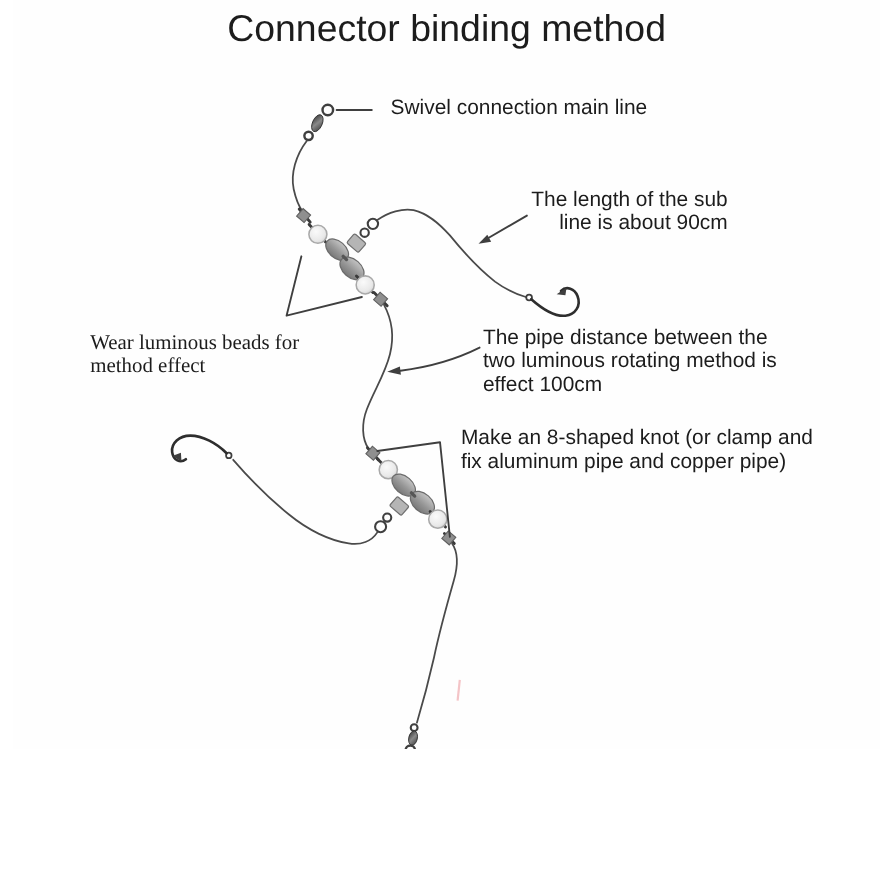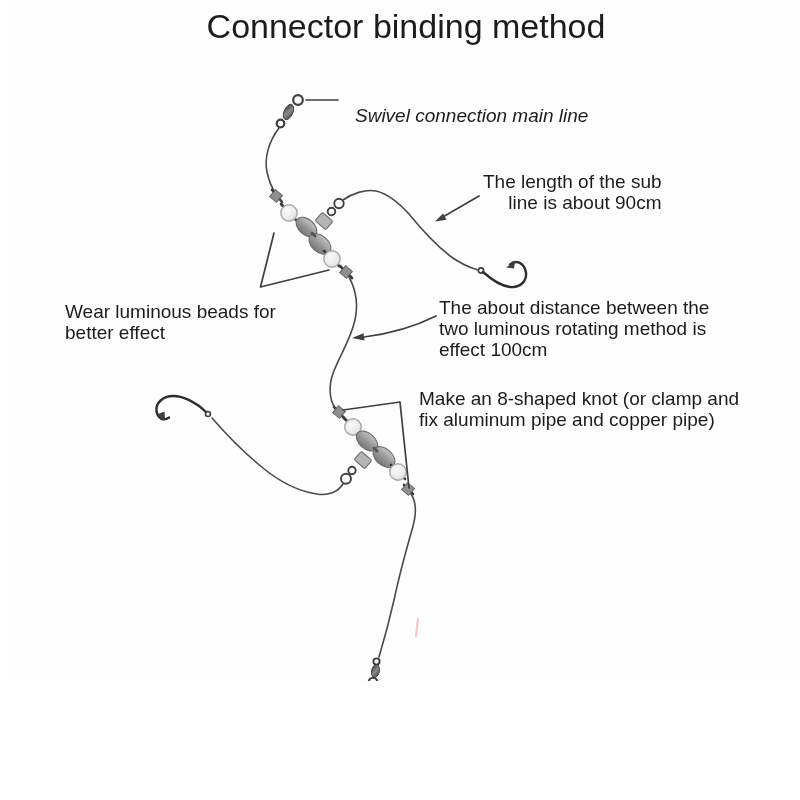--- a/index.html
+++ b/index.html
@@ -21,23 +21,23 @@
   }
   .title{
     position:absolute;top:6px;left:0;width:788px;text-align:center;
     font-size:34px;line-height:40px;color:var(--text);letter-spacing:0px;
     white-space:nowrap;
   }
   .label{
     position:absolute;font-size:19px;line-height:21px;color:var(--text);
   }
   .label div{white-space:nowrap;}
-  .lbl-swivel{left:343px;top:105px;font-style:italic;}
+  .lbl-swivel{left:343px;top:88px;}
   .lbl-subline{left:471px;top:171px;text-align:right;}
-  .lbl-beads{left:53px;top:301px;}
+  .lbl-beads{left:70px;top:301px;font-family:Liberation Serif, serif;}
   .lbl-distance{left:427px;top:297px;}
   .lbl-knot{left:407px;top:388px;}
   svg .ln{stroke:var(--line);fill:none;stroke-width:1.6;stroke-linecap:round;}
   svg .ptr{stroke:#3f3f3f;fill:none;stroke-width:1.7;stroke-linecap:round;stroke-linejoin:round;}
   svg .ah{fill:#3f3f3f;stroke:none;}
   svg .ring{stroke:#3f3f3f;fill:none;}
   svg .bead{fill:url(#beadGrad);stroke:var(--bead-stroke);stroke-width:1.4;}
   svg .barrel{fill:url(#metalGrad);stroke:#6b6b6b;stroke-width:1.1;}
   svg .sq{fill:#b5b5b5;stroke:#6f6f6f;stroke-width:1.1;}
   svg .clamp{fill:var(--metal-mid);stroke:#606060;stroke-width:1;}
@@ -173,25 +173,25 @@
     <div>Swivel connection main line</div>
   </div>
 
   <div class="label lbl-subline">
     <div>The length of the sub</div>
     <div>line is about 90cm</div>
   </div>
 
   <div class="label lbl-beads">
     <div>Wear luminous beads for</div>
-    <div>better effect</div>
+    <div>method effect</div>
   </div>
 
   <div class="label lbl-distance">
-    <div>The about distance between the</div>
+    <div>The pipe distance between the</div>
     <div>two luminous rotating method is</div>
     <div>effect 100cm</div>
   </div>
 
   <div class="label lbl-knot">
     <div>Make an 8-shaped knot (or clamp and</div>
     <div>fix aluminum pipe and copper pipe)</div>
   </div>
 
 </div>

